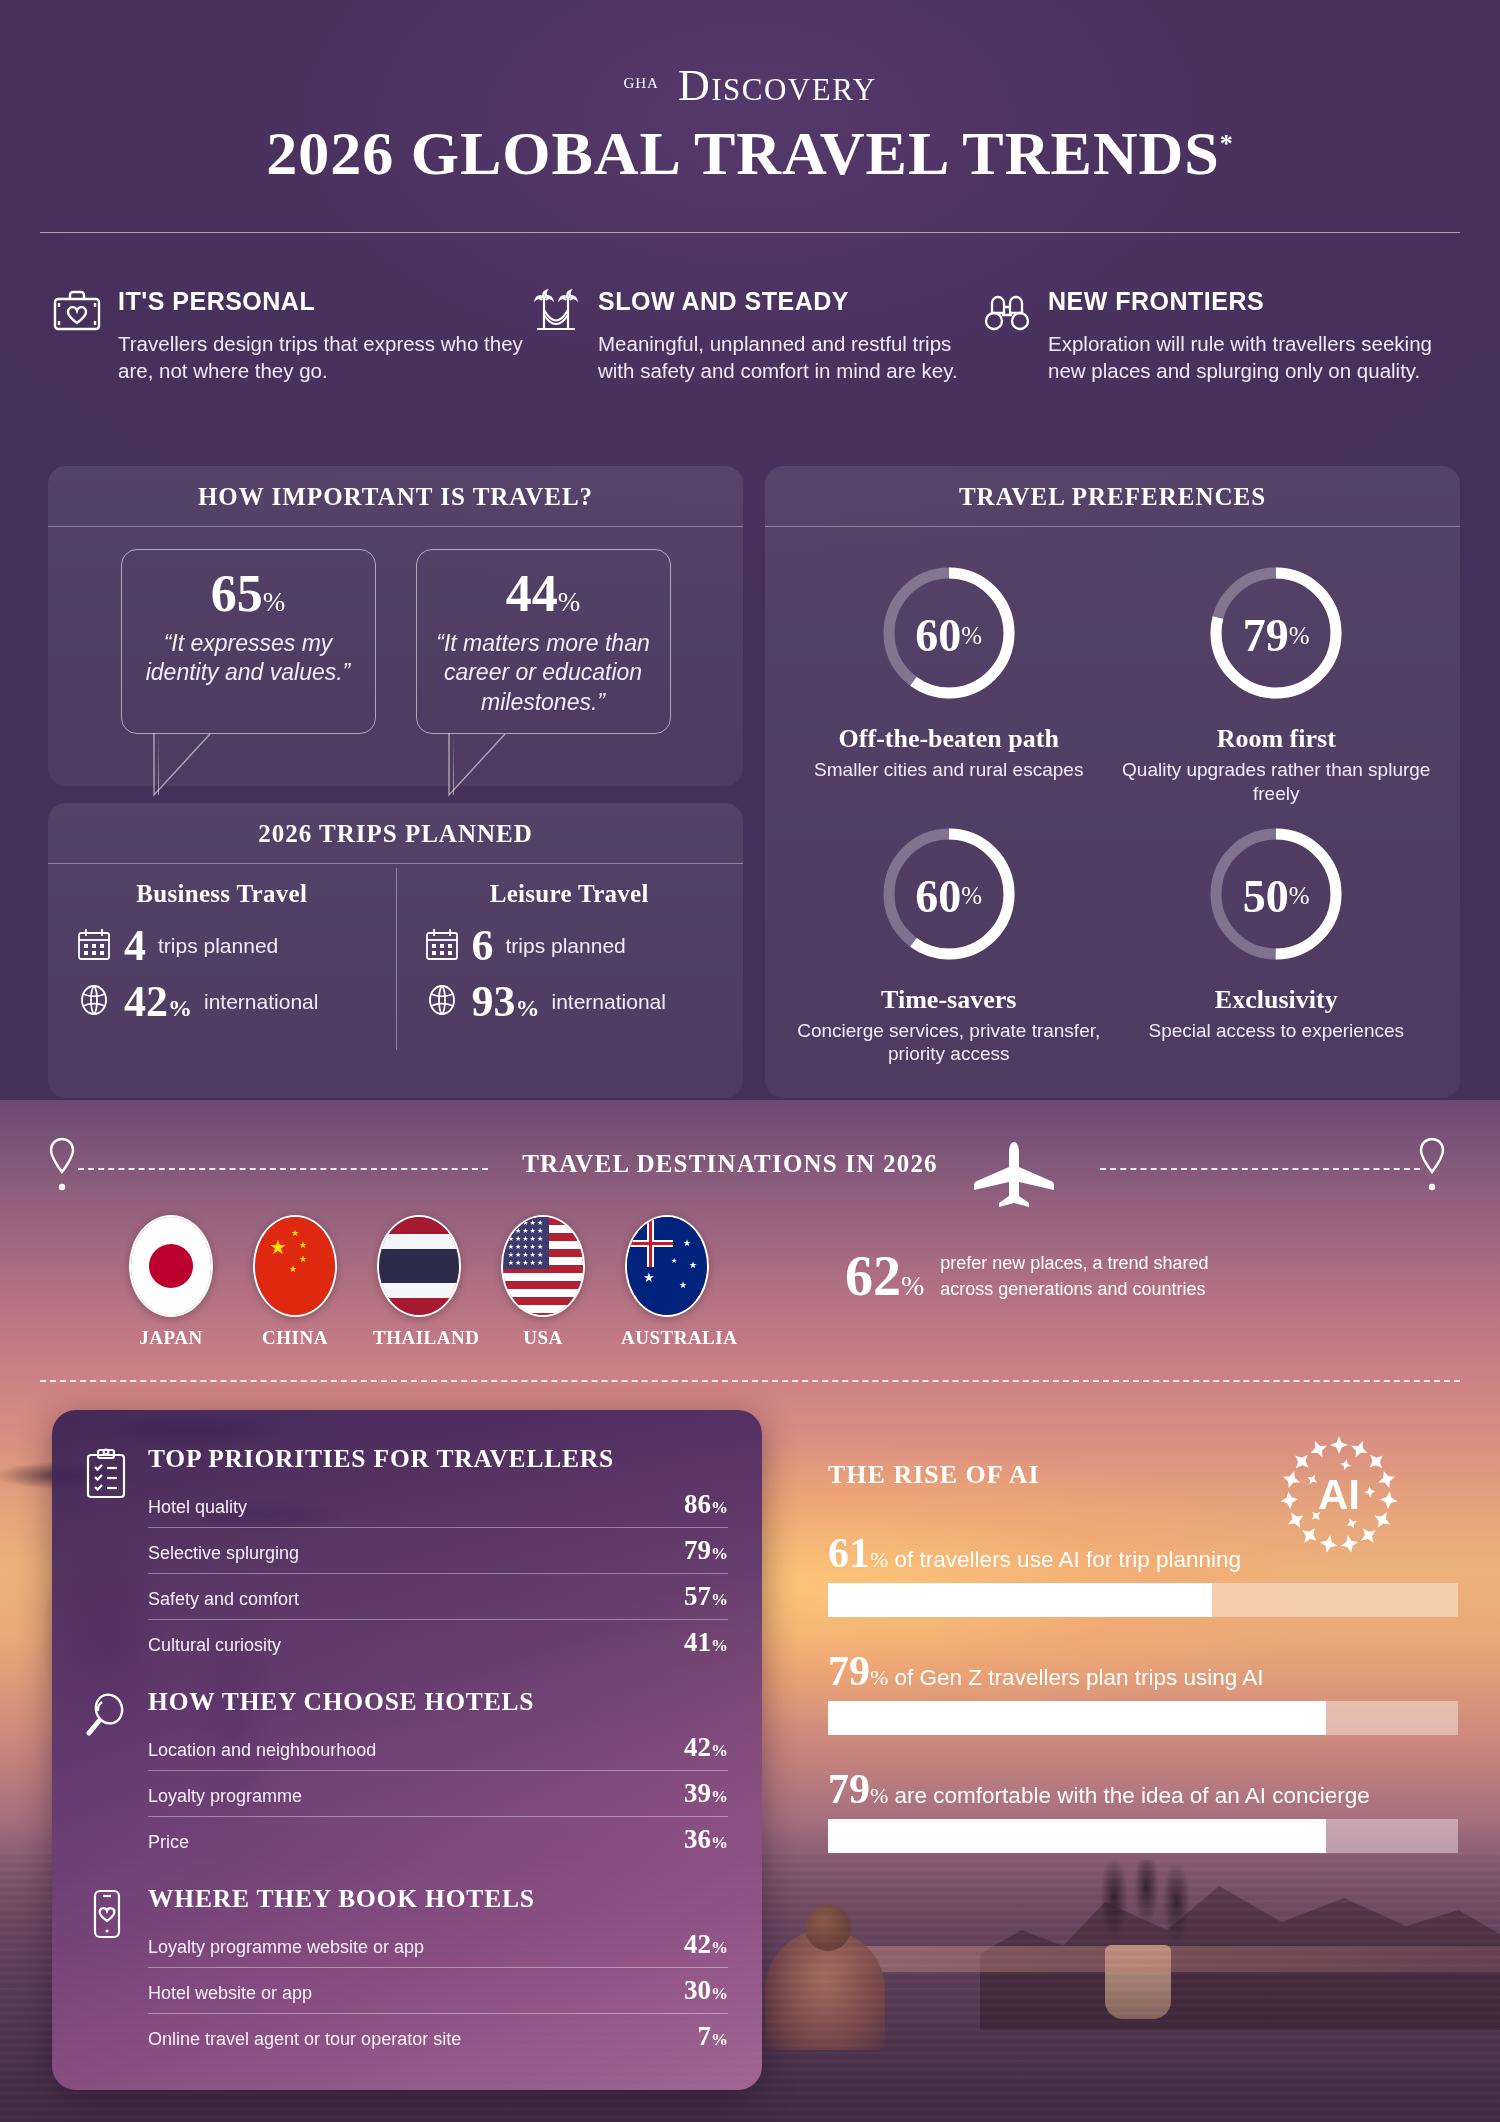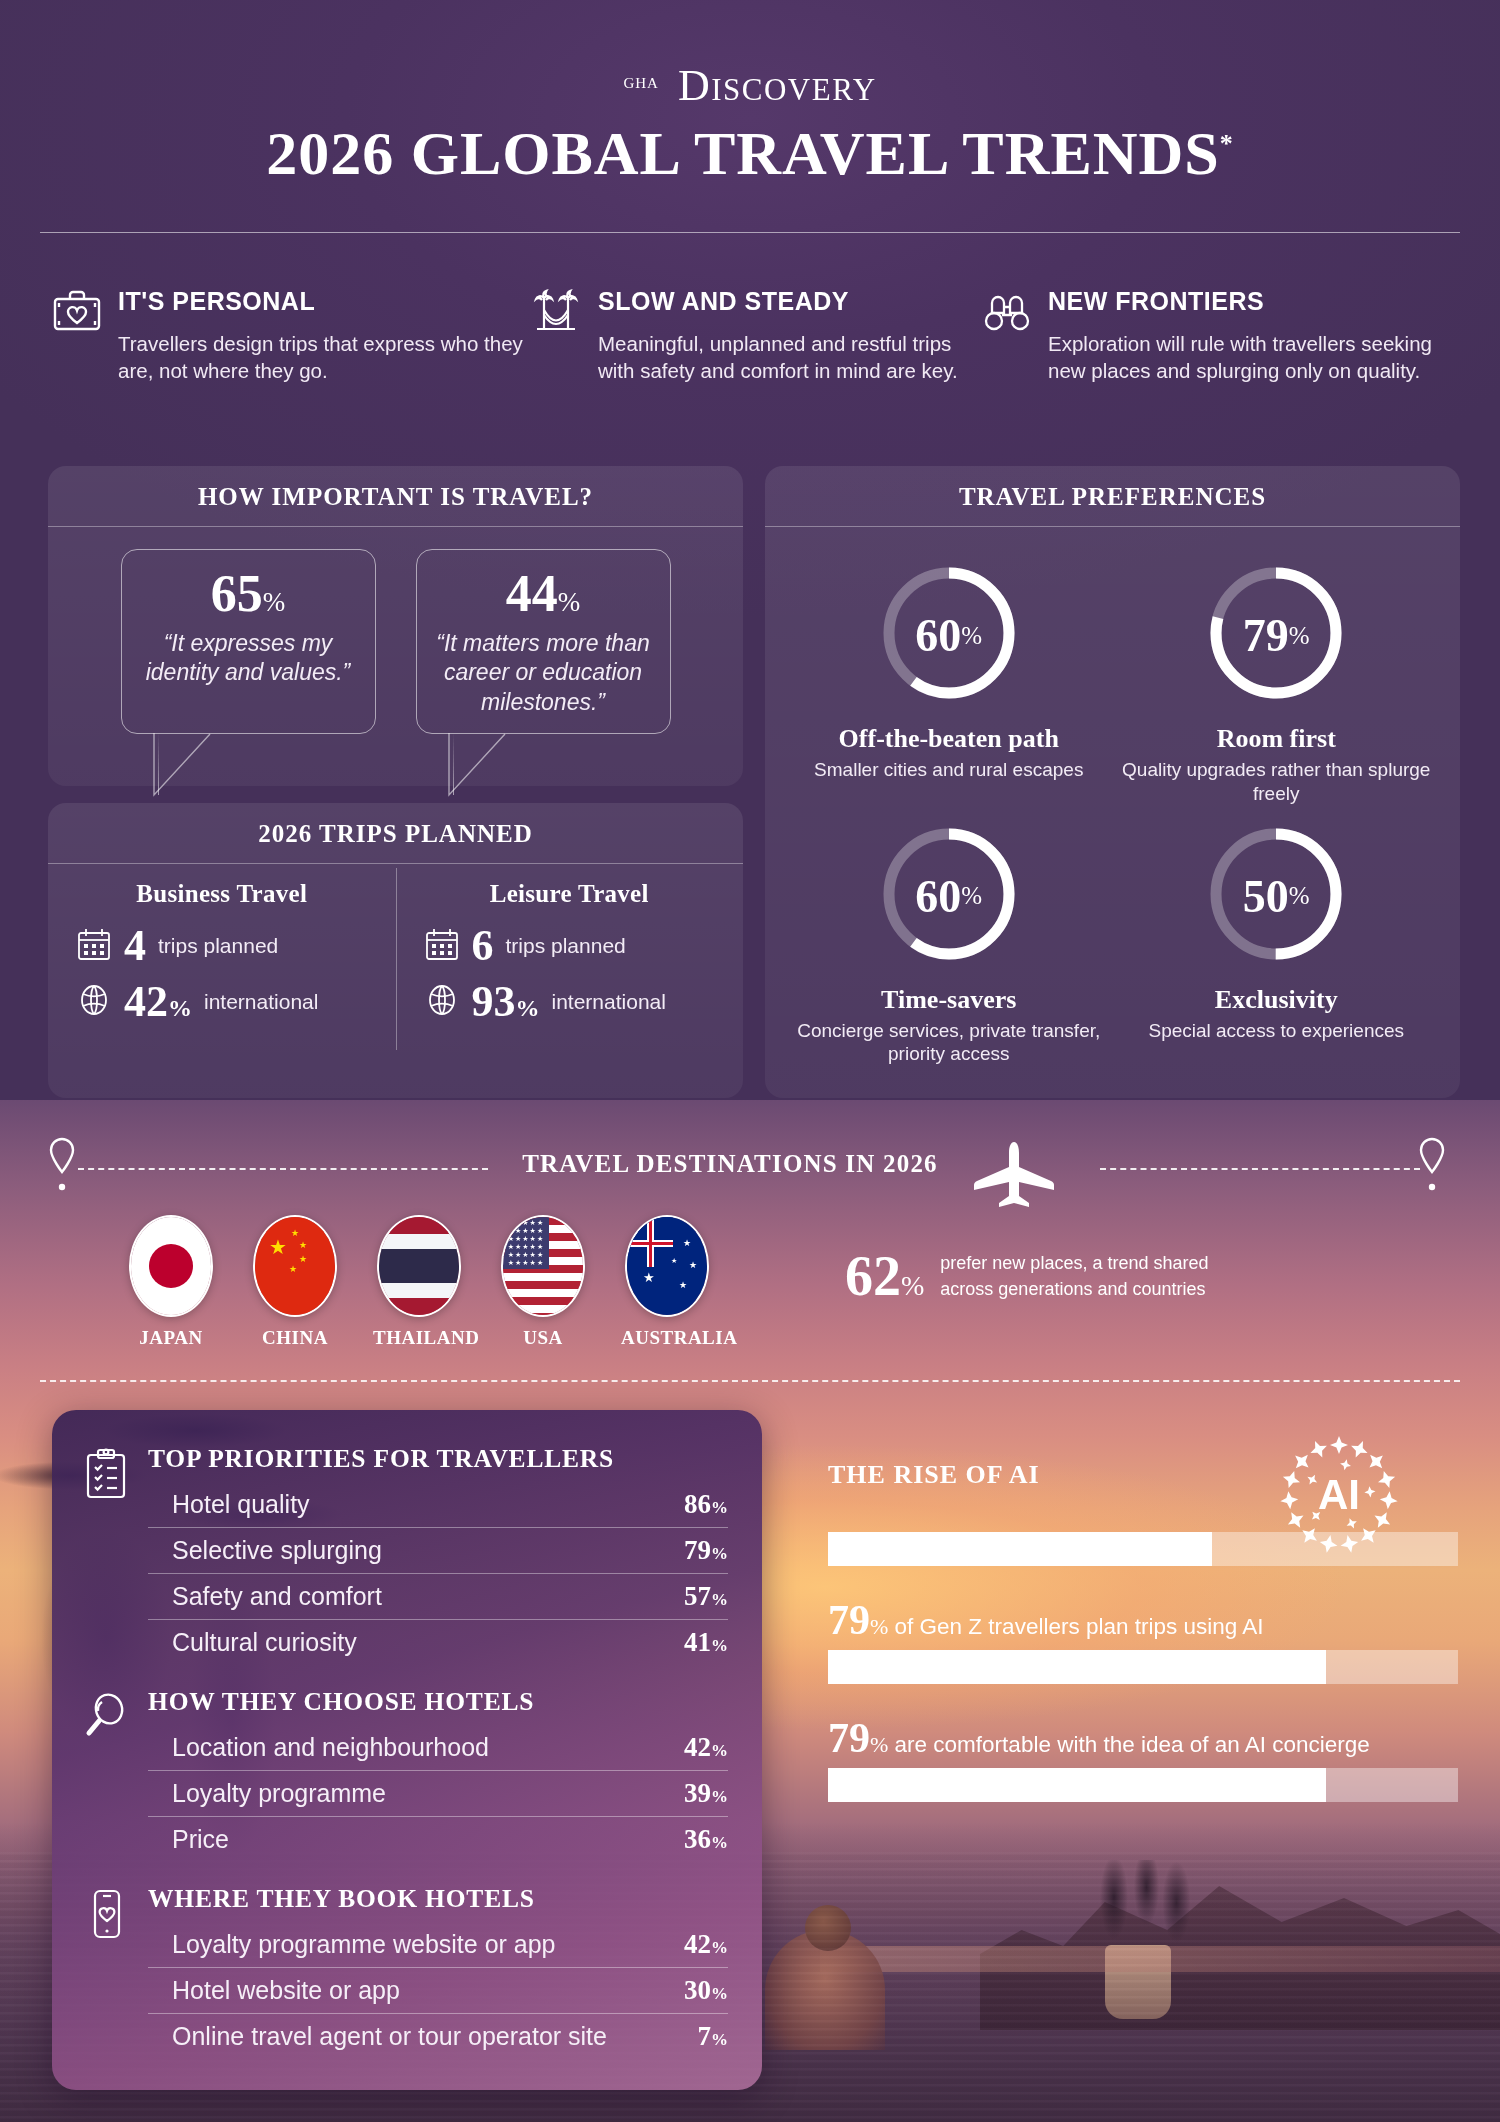--- a/index.html
+++ b/index.html
@@ -248,21 +248,21 @@
   .sec-body{ flex:1 1 auto; }
   .sec-title{
     font-family:"Liberation Serif", serif; font-weight:bold; font-size:25.5px;
     letter-spacing:.8px; margin-bottom:8px;
   }
   .stat-row{
     display:flex; align-items:baseline; justify-content:space-between;
     padding:7px 0 7px; border-bottom:1px solid rgba(255,255,255,.38);
   }
   .stat-row:last-child{ border-bottom:none; }
-  .stat-lbl{ font-size:25px; font-weight:300; color:#f6eff8;margin-left:24px; }
+  .stat-lbl{ font-size:18px; font-weight:300; color:#f6eff8; }
   .stat-val{ font-family:"Liberation Serif", serif; font-weight:bold; font-size:27px; }
   .stat-val .sm{ font-size:17px; }
 
   
   .ai-sec{ position:absolute; left:828px; top:1440px; width:630px; }
   .ai-title{
     font-family:"Liberation Serif", serif; font-weight:bold; font-size:26px; letter-spacing:1px;
     position:absolute; left:0; top:20px;
   }
   .ai-badge{ position:absolute; right:54px; top:-10px; width:130px; height:130px; }
@@ -723,20 +723,21 @@
             <use href="#sp" transform="rotate(156 65 65)"></use>
             <use href="#sp" transform="rotate(228 65 65)"></use>
             <use href="#sp" transform="rotate(300 65 65)"></use>
           </g>
         </g>
         <text x="65" y="79" text-anchor="middle" fill="#fff" font-family="Liberation Sans, sans-serif" font-size="42" font-weight="bold" id="ai-badge-text">AI</text>
       </svg>
     </div>
     <div class="ai-items" id="ai-items">
         <div class="ai-item">
+          <div class="ai-line"><span class="ai-num">61<span class="sm">%</span></span><span class="ai-text"> of travellers use AI for trip planning</span></div>
           <div class="ai-bar">
             <div class="fill" style="width:61%"></div>
           </div>
         </div>
         <div class="ai-item">
           <div class="ai-line"><span class="ai-num">79<span class="sm">%</span></span><span class="ai-text"> of Gen Z travellers plan trips using AI</span></div>
           <div class="ai-bar">
             <div class="fill" style="width:79%"></div>
           </div>
         </div>

